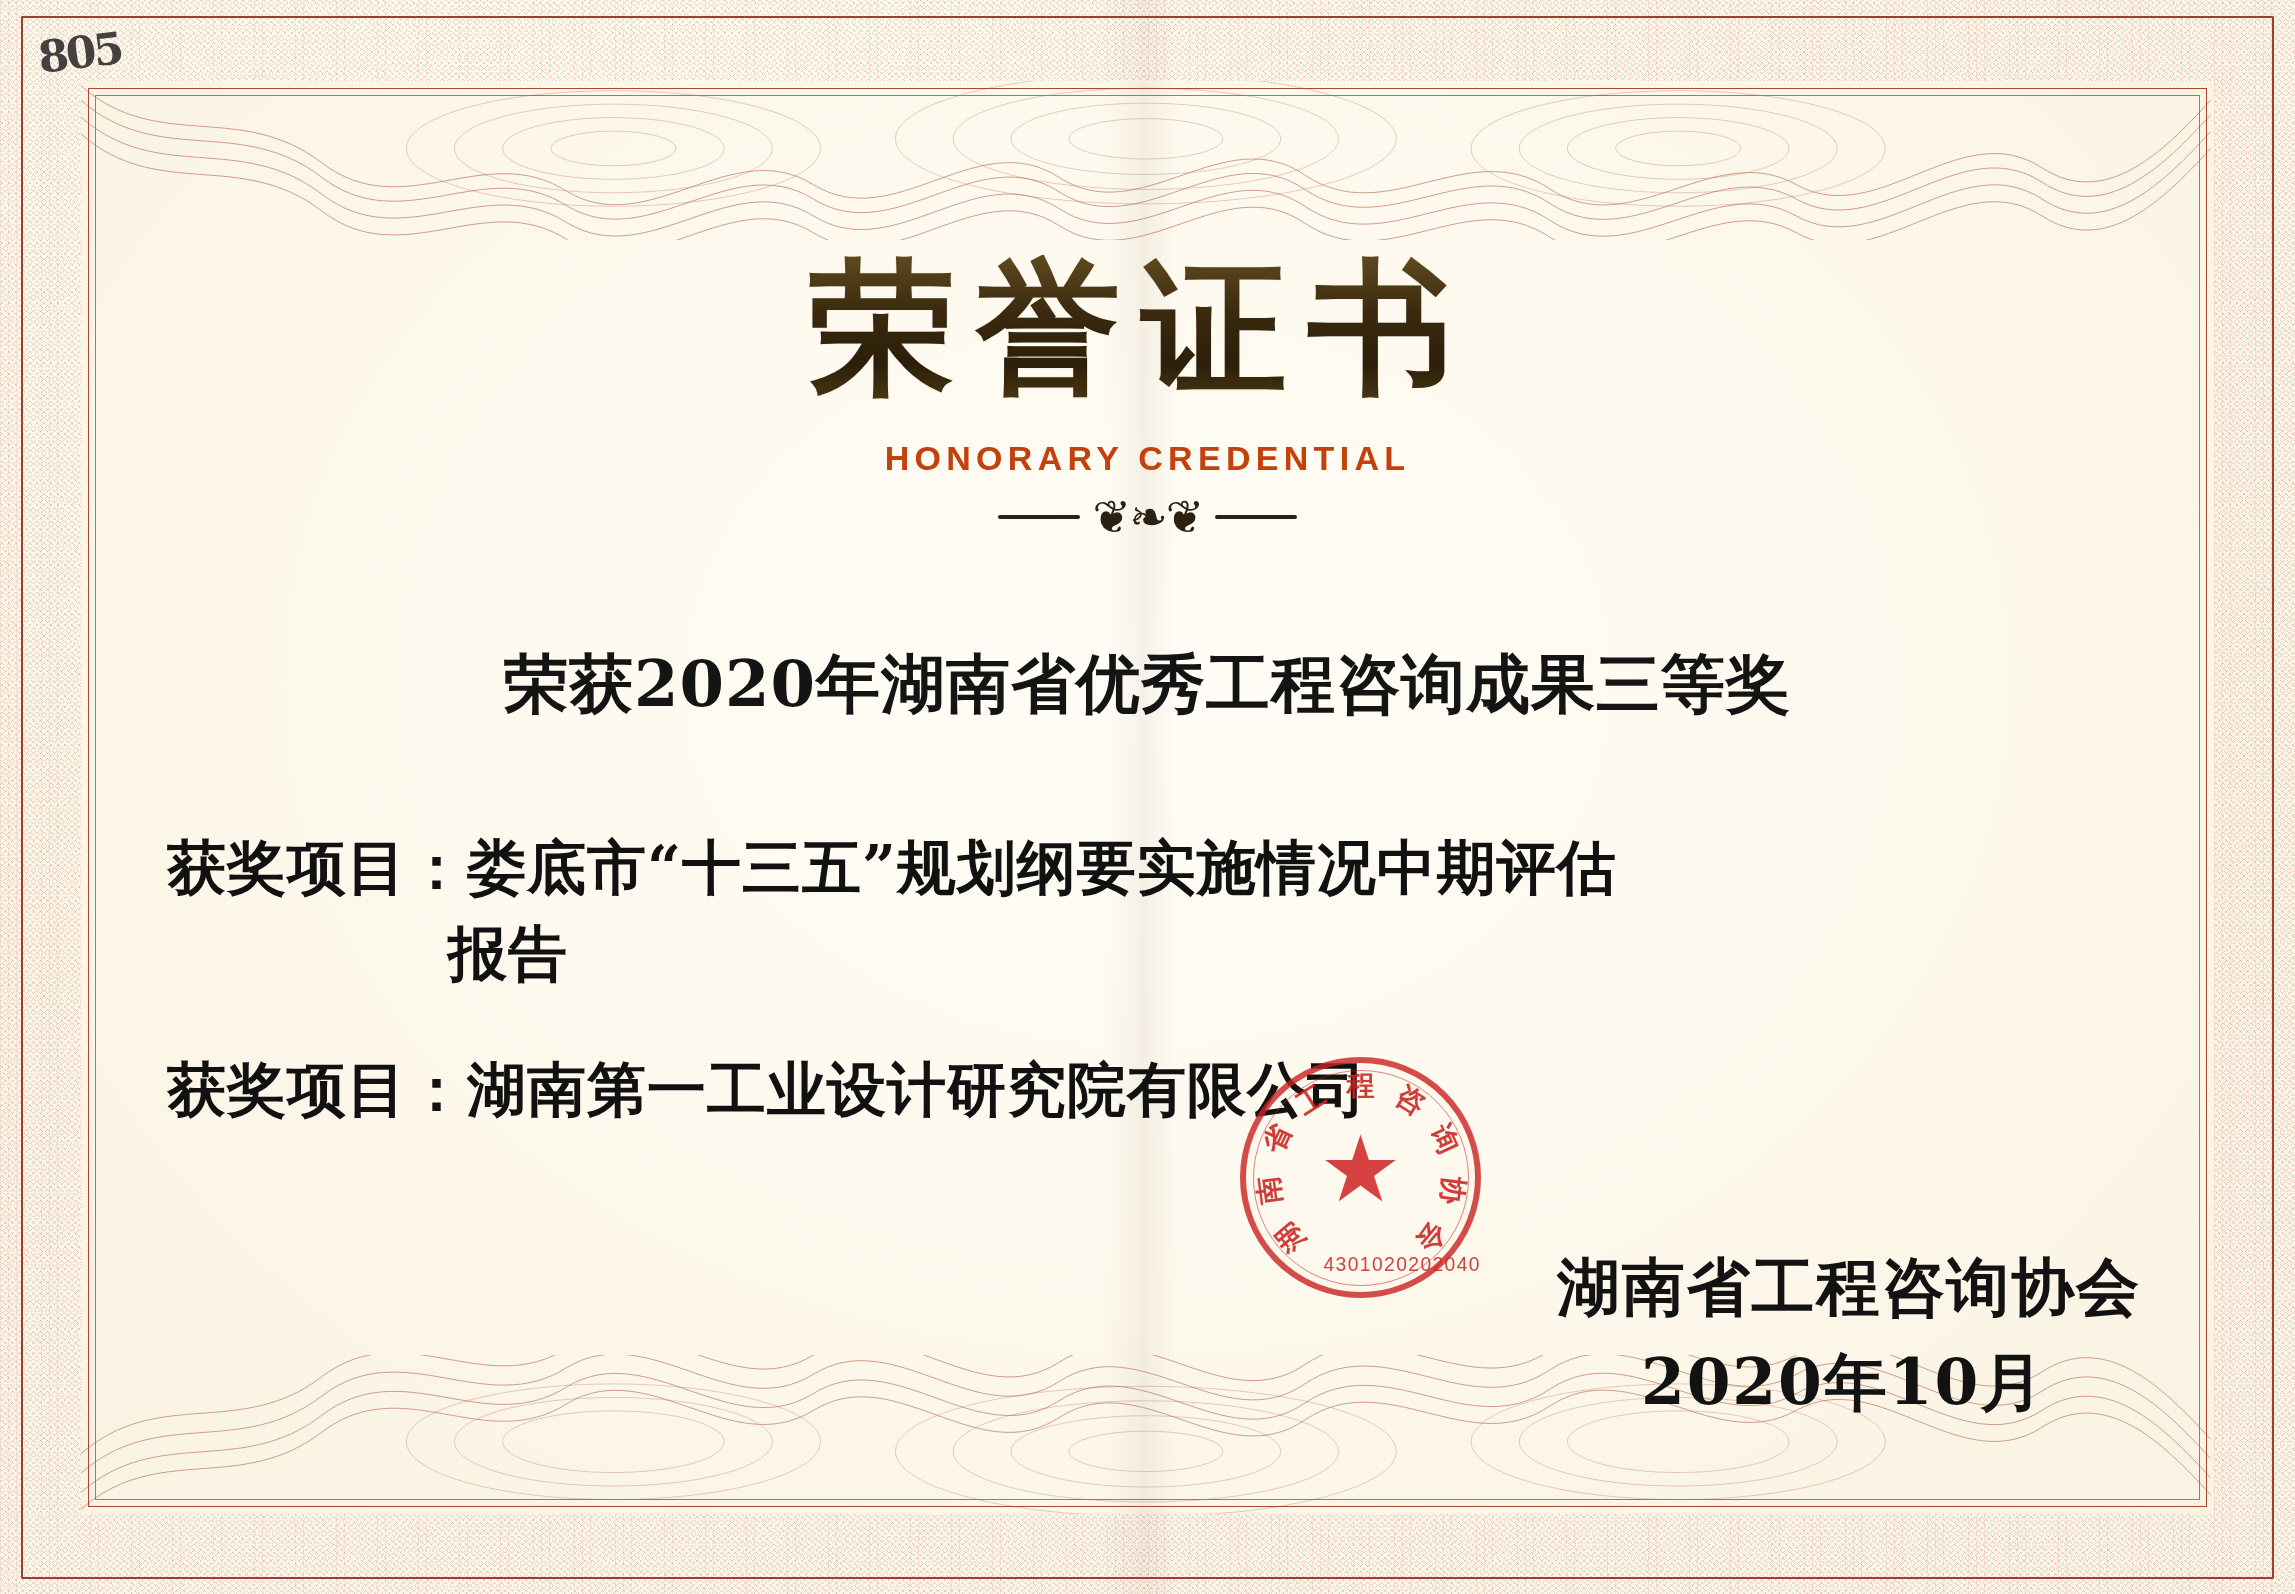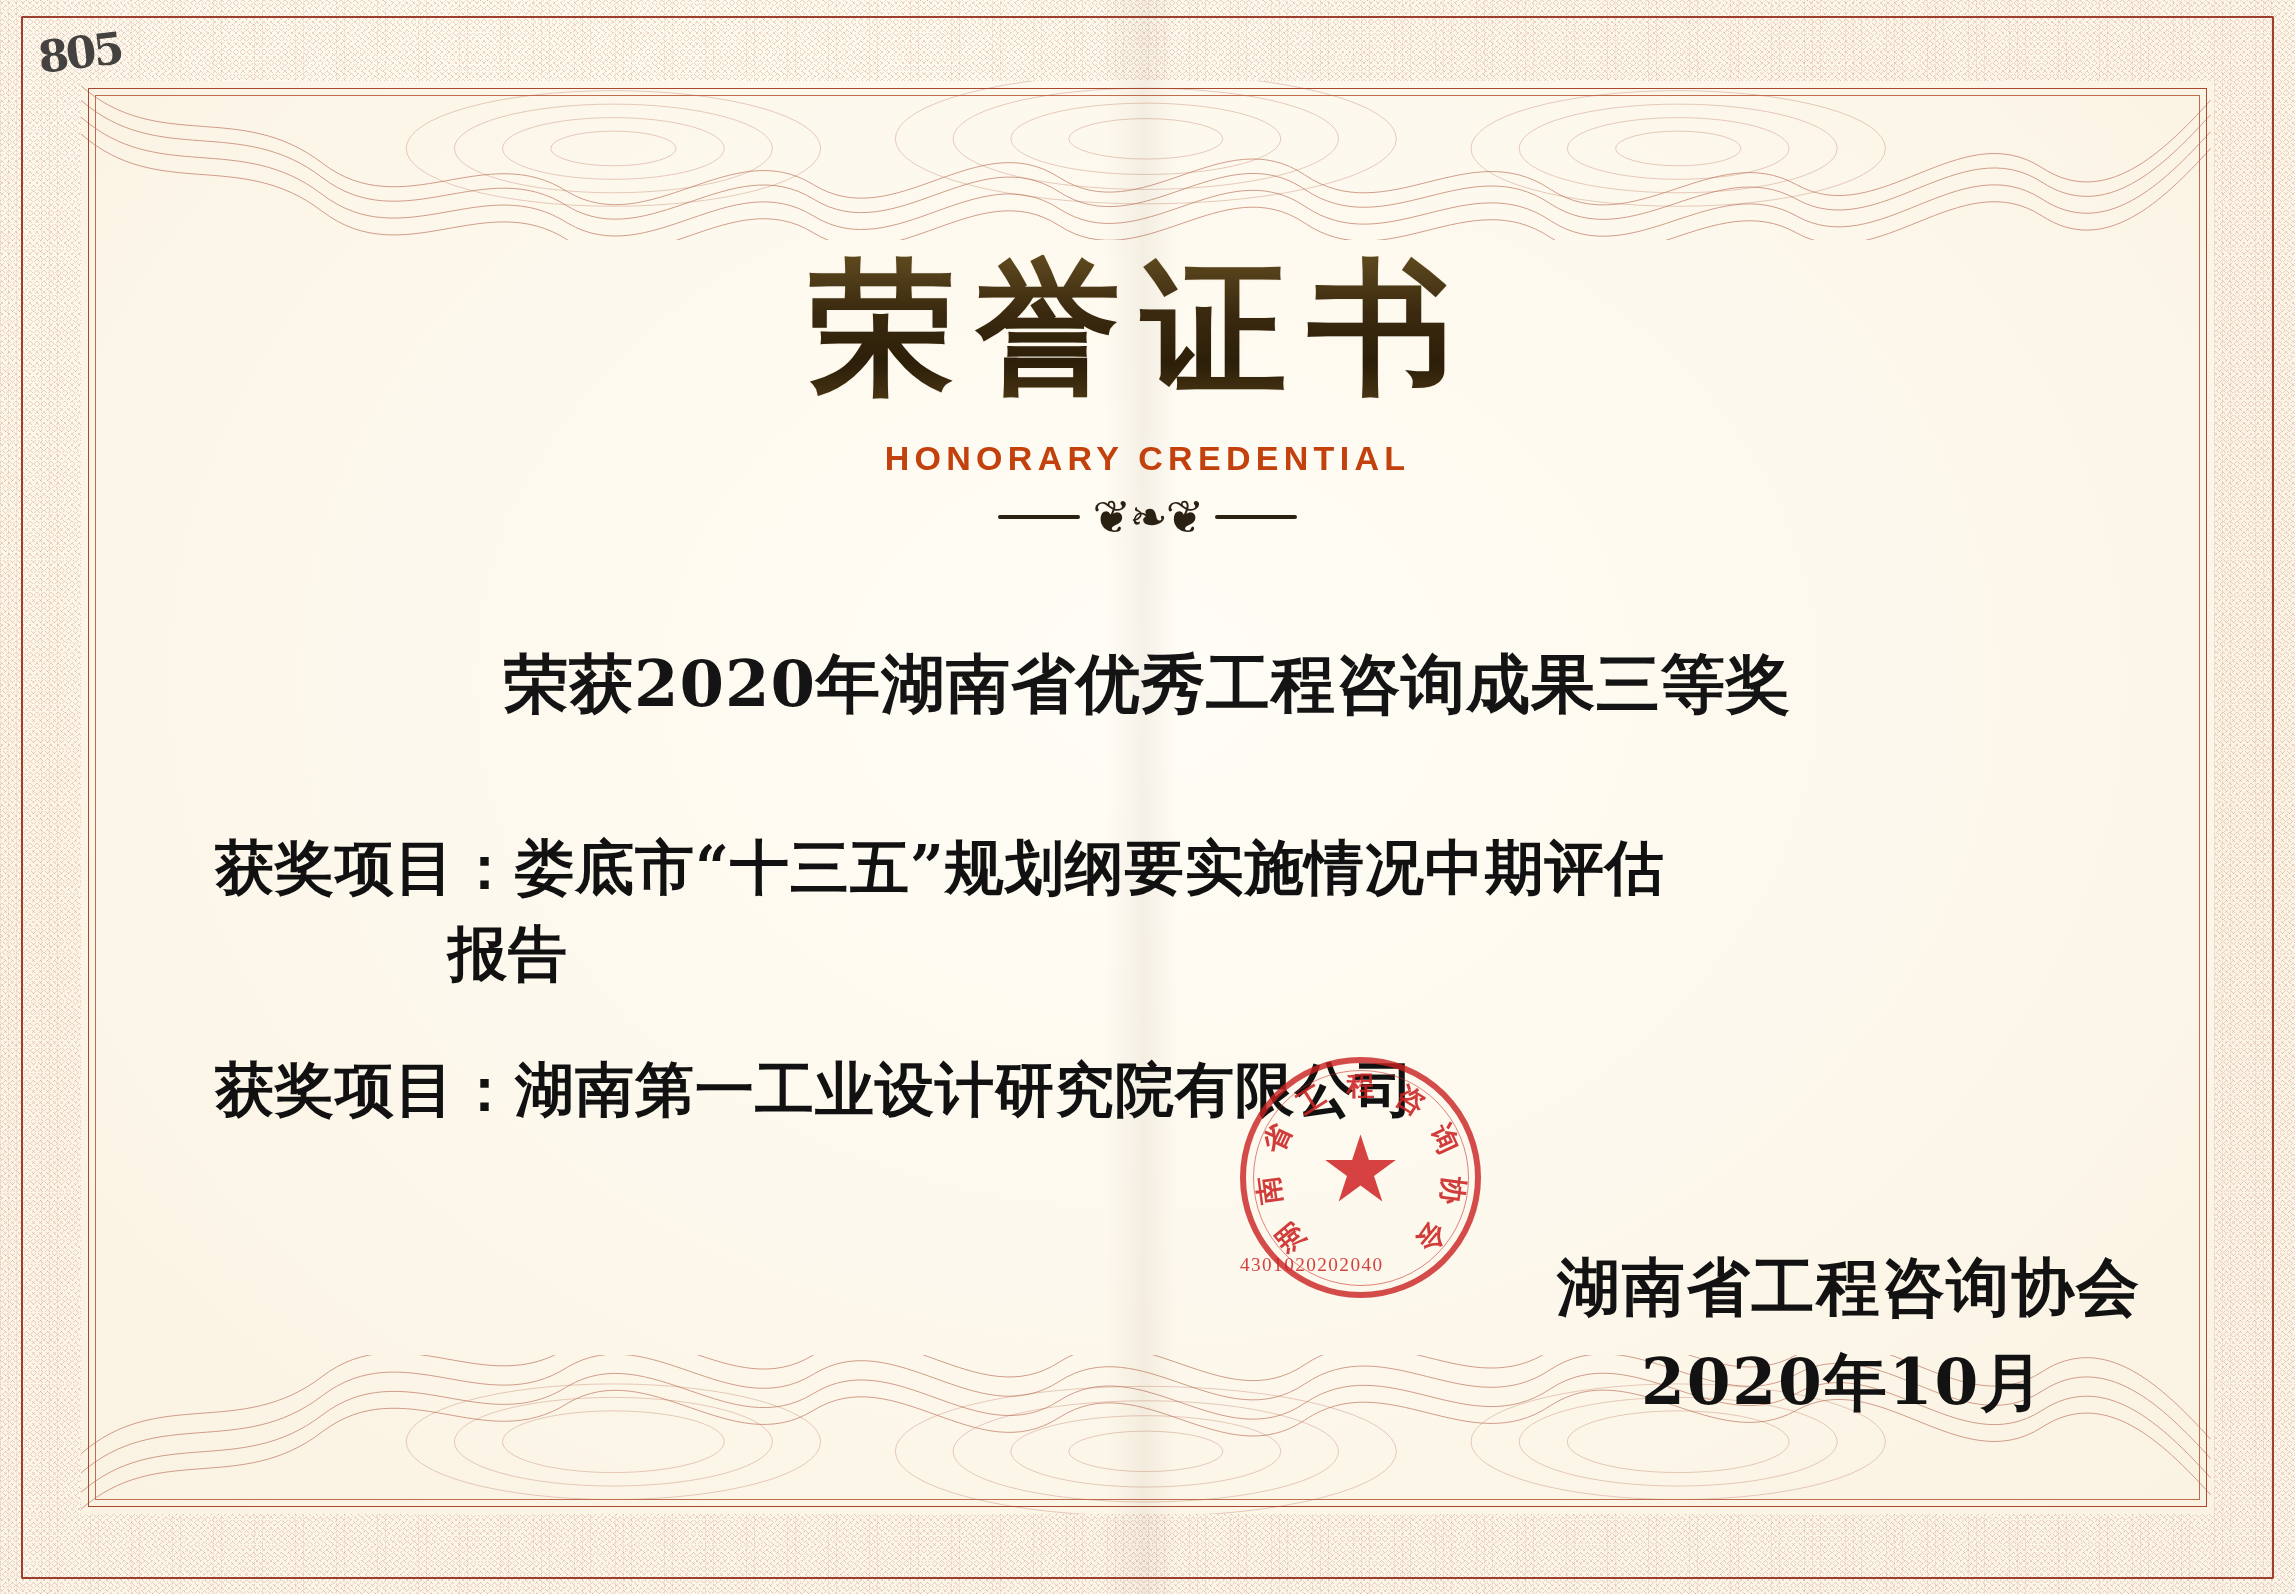--- a/index.html
+++ b/index.html
@@ -189,21 +189,21 @@
   #project-block { top: 724px; }
   #unit-block { top: 946px; }
 
   .body-line {
     font-family: "DejaVu Serif", serif;
     font-size: 59px;
     font-weight: 700;
     color: #111111;
     letter-spacing: 1px;
     line-height: 1.45;
-    margin-left: 114px;
+    margin-left: 66px;
   }
   .body-line.indent {
     margin-left: 347px;
   }
 
   #signature {
     position: absolute;
     right: 53px;
     top: 1139px;
     text-align: left;
@@ -262,22 +262,22 @@
     font-size: 28px;
     font-weight: 700;
     color: rgba(203,33,33,0.88);
     transform-origin: 0 0;
     white-space: nowrap;
   }
   #seal .seal-code {
     position: absolute;
     left: 0; right: 0;
     bottom: 22px;
-    text-align: left;
-    font-family: Liberation Serif, serif;
+    text-align: right;
+    font-family: Liberation Sans, sans-serif;
     font-size: 19.3px;
     letter-spacing: 1.4px;
     color: rgba(203,33,33,0.85);
   }
 
   
   .fold {
     position: absolute;
     left: 1105px;
     top: 0;

